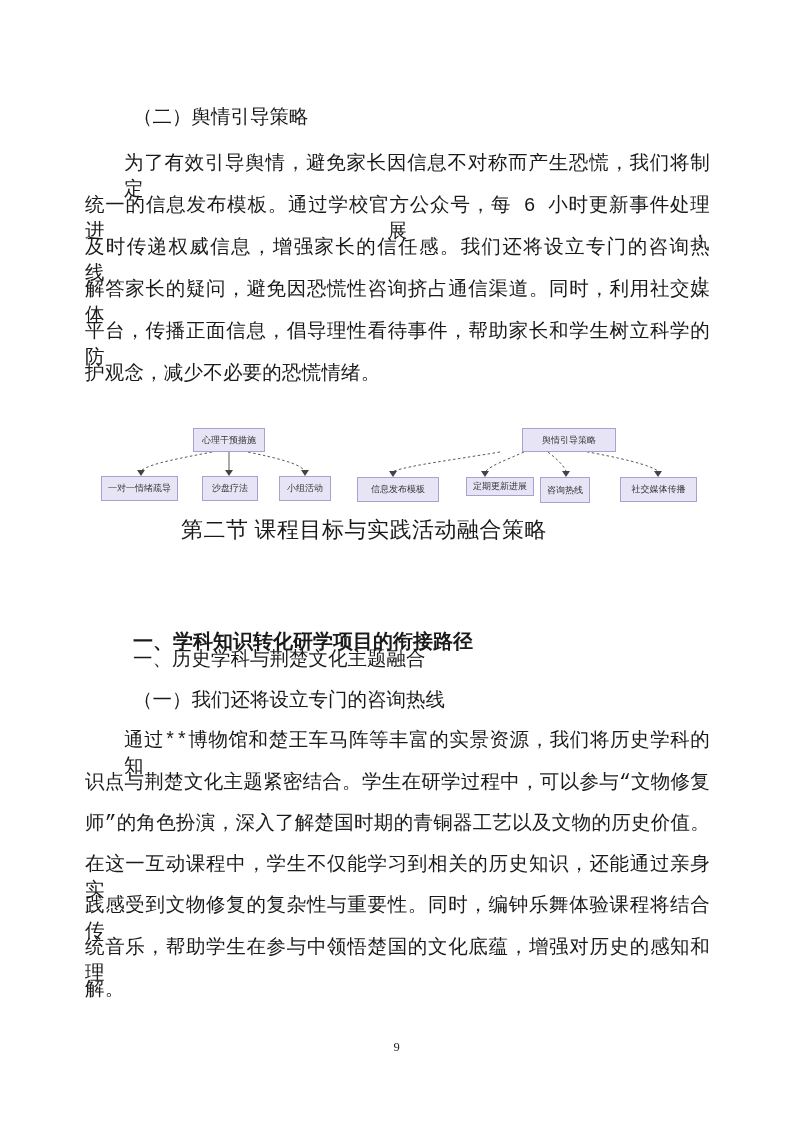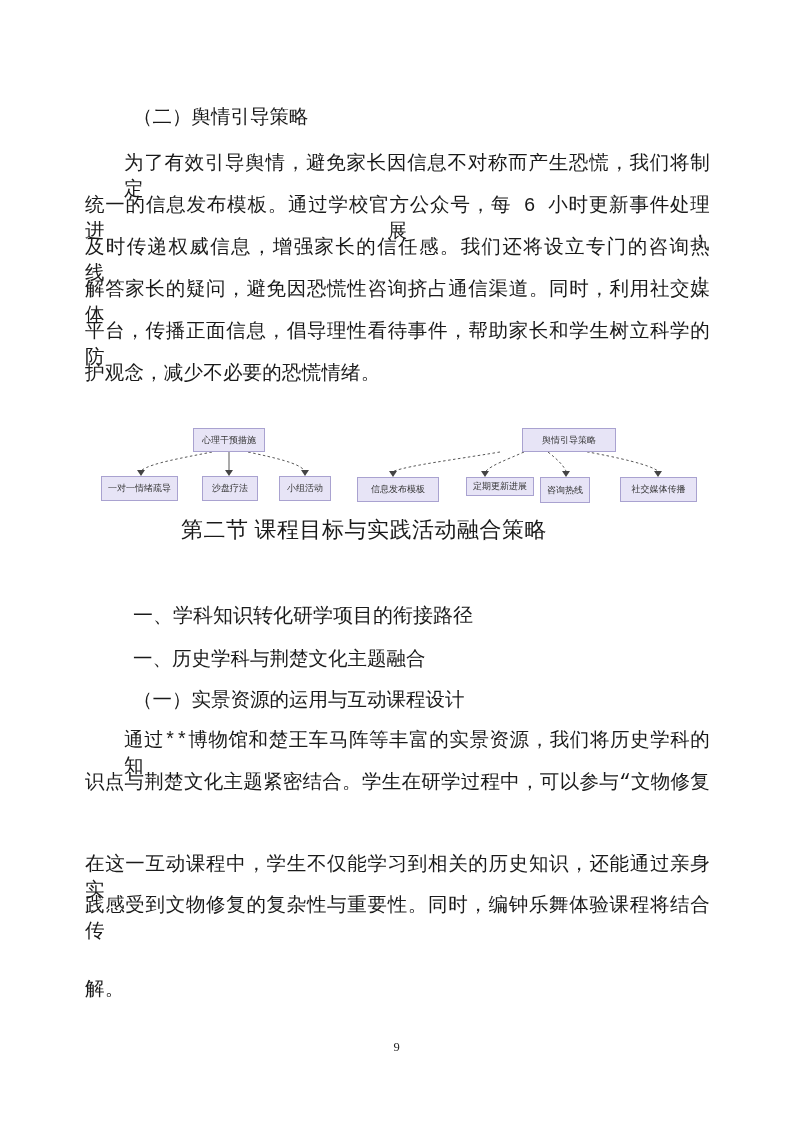--- a/index.html
+++ b/index.html
@@ -29,21 +29,21 @@
     font-size:19.5px;line-height:26px;
   }
   .chapterhead{
     position:absolute;left:133px;
     font-size:22px;font-weight:normal;line-height:28px;
     letter-spacing:0.5px;
     margin-left:48px;
   }
   .boldsub{
     position:absolute;left:133px;
-    font-size:20px;font-weight:normal;line-height:26px;
+    font-size:20px;font-weight:bold;line-height:26px;margin-top:26px;
   }
   .pagenum{
     position:absolute;left:0;width:793px;
     text-align:center;font-size:12.5px;color:#222;
   }
   
   .diagram{position:absolute;left:0;top:418px;width:793px;height:95px;}
   .dgsvg{position:absolute;left:0;top:0;width:793px;height:95px;}
   .node{
     position:absolute;
@@ -100,23 +100,25 @@
     <div class="node" style="left:466px;top:59px;width:68px;height:19px">定期更新进展</div>
     <div class="node" style="left:540px;top:59px;width:50px;height:26px">咨询热线</div>
     <div class="node" style="left:620px;top:59px;width:77px;height:25px">社交媒体传播</div>
   </div>
 
   <div class="chapterhead" style="top:516px">第二节 课程目标与实践活动融合策略</div>
 
   <div class="boldsub" style="top:602px">一、学科知识转化研学项目的衔接路径</div>
 
   <div class="subhead" style="top:646px">一、历史学科与荆楚文化主题融合</div>
-  <div class="subhead" style="top:687px">（一）实景资源的运用与互动课程设计</div>
+  <div class="subhead" style="top:687px">（一）我们还将设立专门的咨询热线</div>
 
   <div class="bodyline just first" style="top:728px">通过**博物馆和楚王车马阵等丰富的实景资源，我们将历史学科的知</div>
   <div class="bodyline just" style="top:770px">识点与荆楚文化主题紧密结合。学生在研学过程中，可以参与“文物修复</div>
+  <div class="bodyline just" style="top:811px">师”的角色扮演，深入了解楚国时期的青铜器工艺以及文物的历史价值。</div>
   <div class="bodyline just" style="top:852px">在这一互动课程中，学生不仅能学习到相关的历史知识，还能通过亲身实</div>
   <div class="bodyline just" style="top:893px">践感受到文物修复的复杂性与重要性。同时，编钟乐舞体验课程将结合传</div>
+  <div class="bodyline just" style="top:935px">统音乐，帮助学生在参与中领悟楚国的文化底蕴，增强对历史的感知和理</div>
   <div class="bodyline just last" style="top:977px">解。</div>
 
   <div class="pagenum" style="top:1040px">9</div>
 
 </div>
 
 </body></html>

